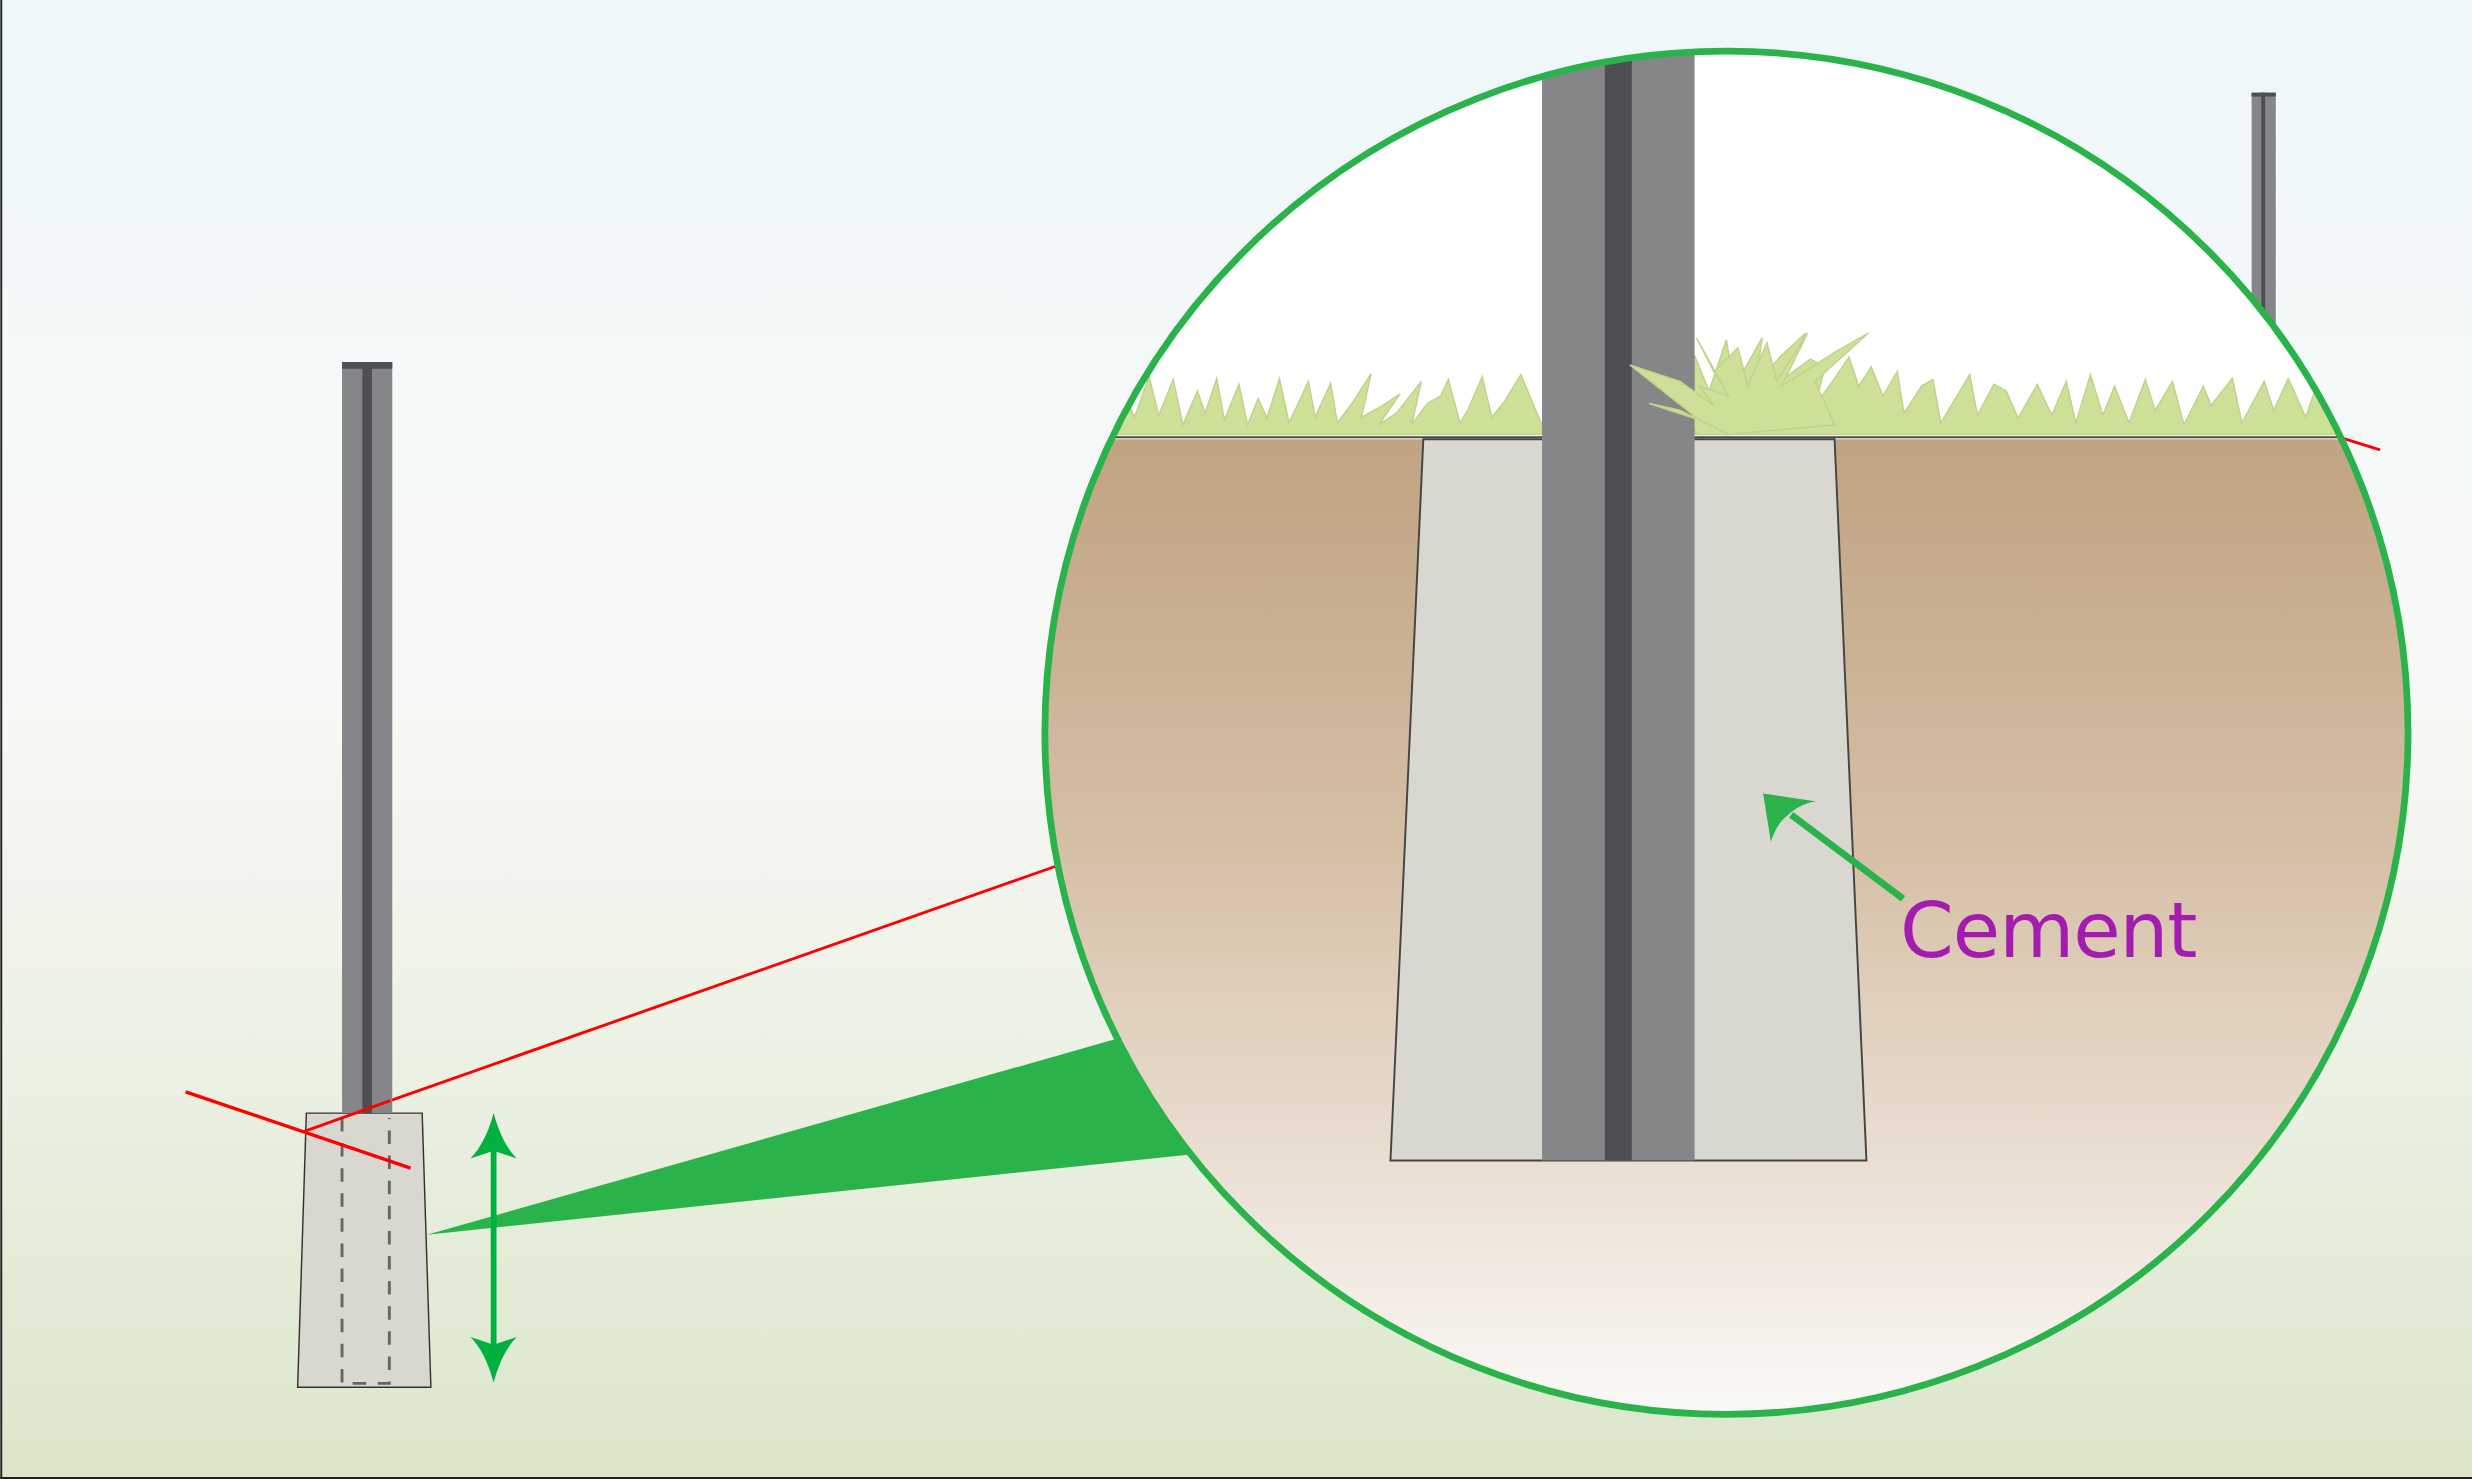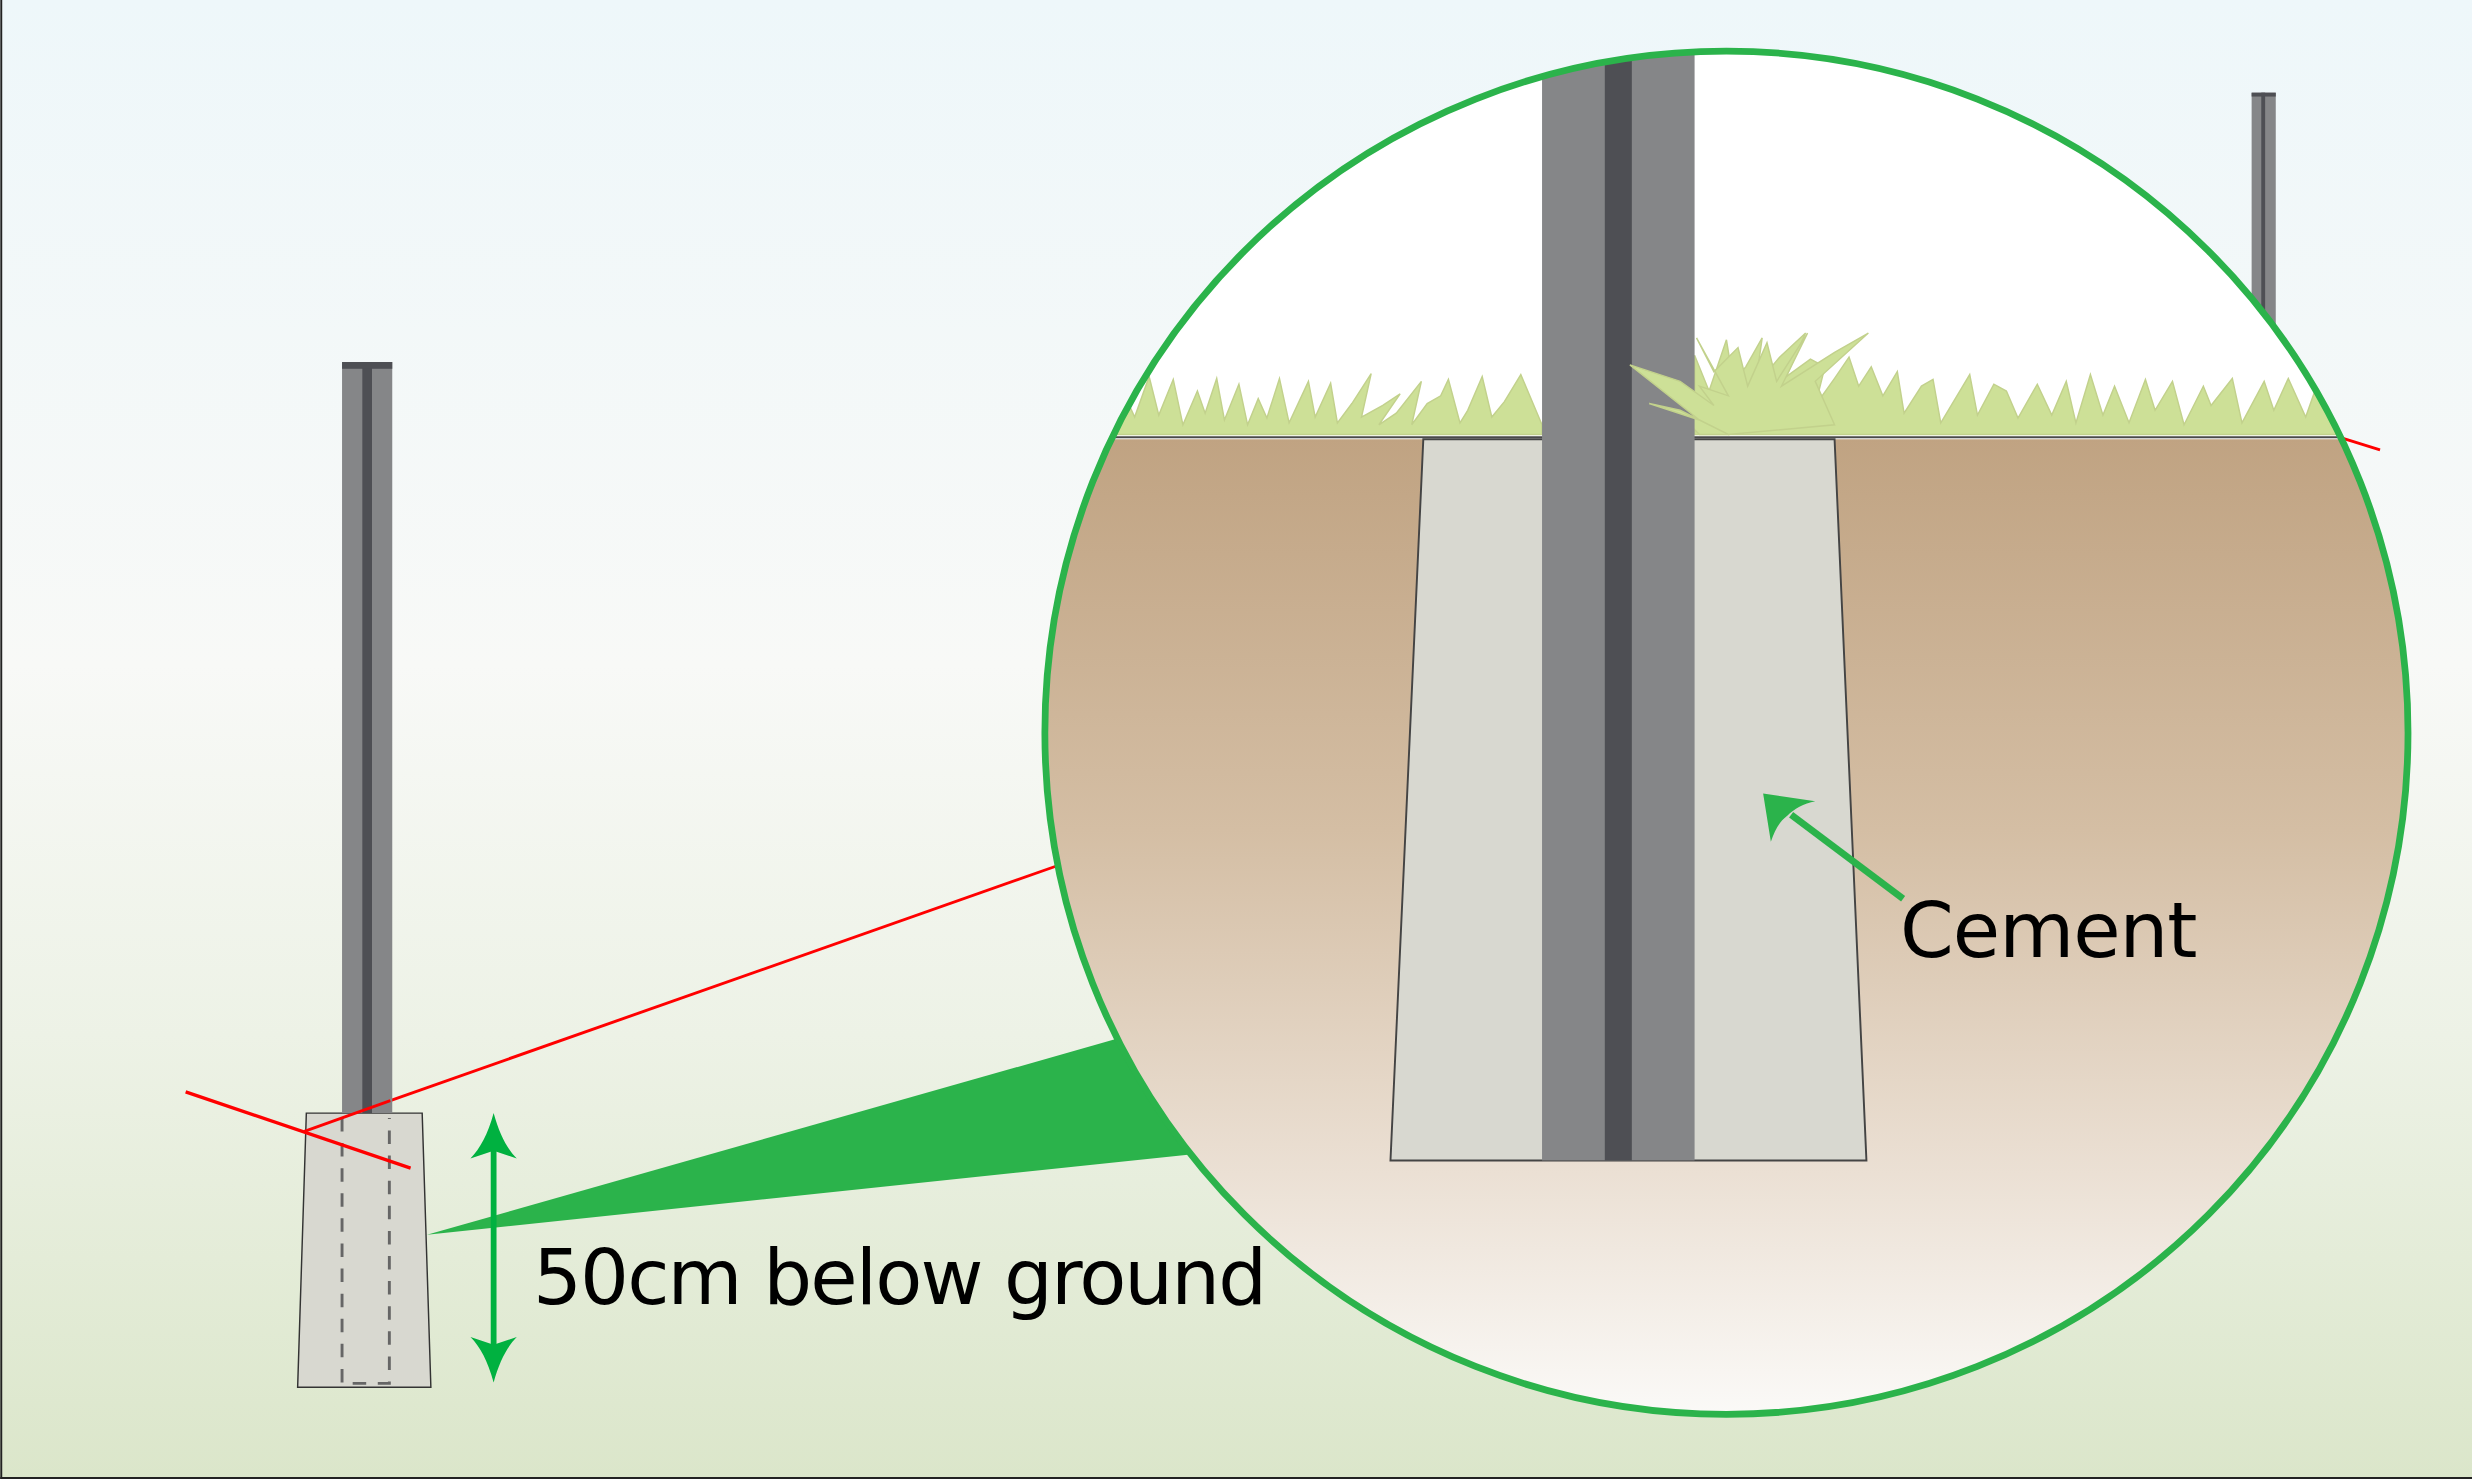--- a/index.html
+++ b/index.html
@@ -2,21 +2,21 @@
 <html><head>
 <meta charset="utf-8">
 <style>
   html, body { margin: 0; padding: 0; }
   body { width: 2473px; height: 1479px; overflow: hidden; background: #f4f8f4; }
   #stage { position: relative; width: 2473px; height: 1479px; }
   #stage svg { position: absolute; left: 0; top: 0; }
   .label {
     position: absolute;
     font-family: "DejaVu Sans", "Liberation Sans", sans-serif;
-    color: #000000;
+    color: #a21caf;
     white-space: nowrap;
     line-height: 1;
   }
   #label-depth { left: 533px; top: 1239px; font-size: 77px; letter-spacing: -1.9px; }
   #label-cement { left: 1900px; top: 892px; font-size: 77px; letter-spacing: -1px; }
 </style>
 </head>
 <body>
 
 <div id="stage">
@@ -96,16 +96,15 @@
     <path d="M511,1153 C517,1175 525,1190 535,1200 L511,1192 L487,1200 C497,1190 505,1175 511,1153 Z"></path>
     <path d="M511,1432 C517,1410 525,1395 535,1385 L511,1393 L487,1385 C497,1395 505,1410 511,1432 Z"></path>
   </g>
 
   <g>
     <line x1="1971" y1="931" x2="1855" y2="844" stroke="#2bb34b" stroke-width="7"></line>
     <path d="M1826,822 L1880,830 C1868,832 1858,838 1851,845 C1843,851 1838,860 1834,872 Z" fill="#2bb34b"></path>
   </g>
 </svg>
 
-<div class="label" id="label-depth">50cm below ground</div>
 <div class="label" id="label-cement">Cement</div>
 </div>
 
 
 </body></html>

